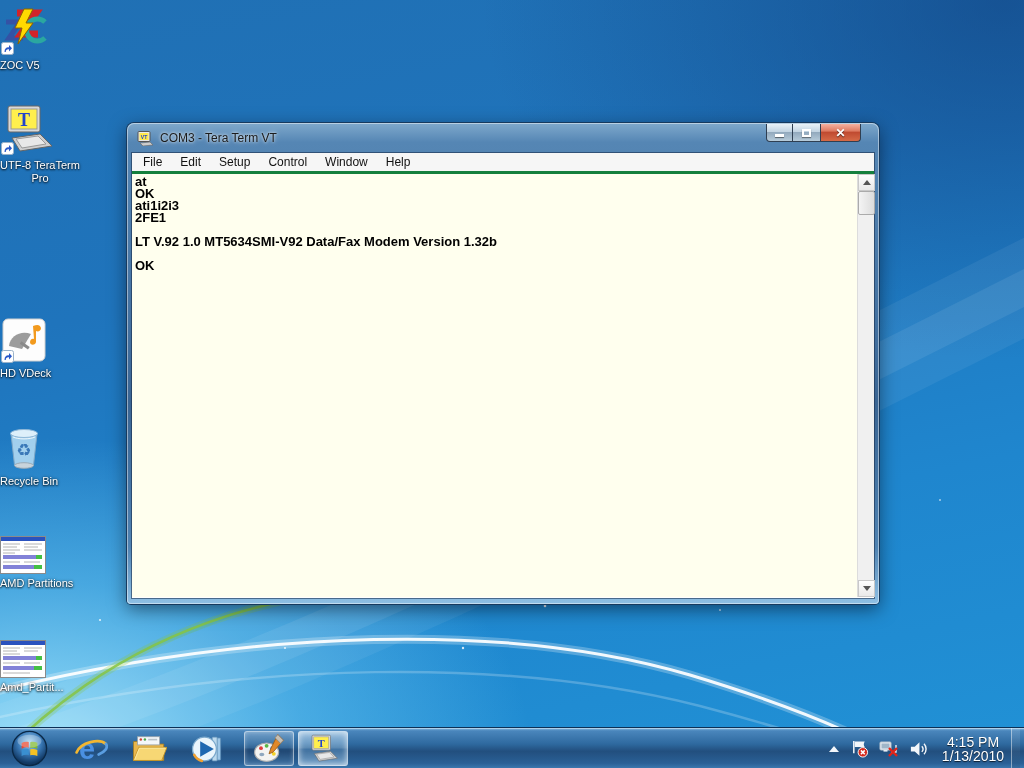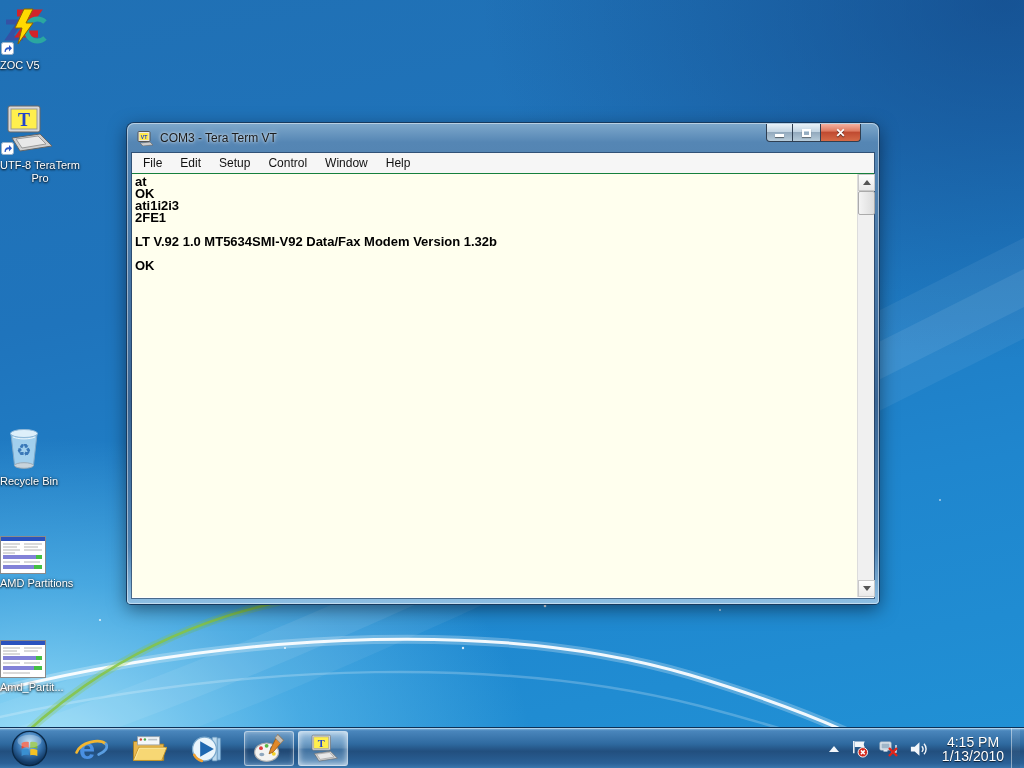--- a/index.html
+++ b/index.html
@@ -34,21 +34,21 @@
     background:linear-gradient(180deg, #E9F2F8 0%, #C2D4E2 45%, #93AABE 50%, #B6CBDA 100%); }
   .cap-btn.min { width:27px; border-radius:0 0 0 4px; }
   .cap-btn.max { width:27px; border-left:none; border-right:none; }
   .cap-btn.close { width:41px; border-radius:0 0 4px 0;
     background:linear-gradient(180deg, #F5B1A0 0%, #DE7C63 40%, #C04B31 50%, #D56A47 100%); }
   .glyph-min { width:9px; height:3px; background:#fff; box-shadow:0 1px 1px rgba(0,0,0,0.5); margin-top:6px; }
   .glyph-max { width:9px; height:8px; border:2px solid #fff; box-shadow:0 1px 1px rgba(0,0,0,0.4); }
   .glyph-close { color:#fff; font-size:12px; font-weight:bold; text-shadow:0 1px 1px rgba(0,0,0,0.6); }
 
   .win-body { position:absolute; left:5px; right:5px; top:30px; bottom:6px; background:#fff; box-shadow:0 0 0 1px rgba(20,40,70,0.55); }
-  .menubar { height:21px; background:#F6F6F6; display:flex; align-items:center; padding-left:2px; border-bottom:1px solid #15803d; }
+  .menubar { height:21px; background:#F6F6F6; display:flex; align-items:center; padding-left:2px; border-bottom:3px solid #15803d; }
   .menu-item { font-size:12px; color:#111; padding:0 9px; line-height:20px; cursor:default; }
   .client { position:relative; height:calc(100% - 22px); background:#FFFFEE; }
   .term { position:absolute; left:3px; top:2px; right:19px; bottom:2px; overflow:hidden;
     font-family:Liberation Sans, sans-serif; font-weight:bold; font-size:13px; line-height:12px; color:#000; white-space:pre; }
   .vscroll { position:absolute; right:0; top:0; bottom:0; width:17px; background:#F0F0F0; border-left:1px solid #DCDCDC; }
   .sb-btn { position:absolute; left:0; width:17px; height:17px; background:linear-gradient(180deg,#FEFEFE,#E9E9E9);
     border:1px solid #C9C9C9; display:flex; align-items:center; justify-content:center; }
   .sb-up { top:0; } .sb-down { bottom:0; }
   .tri-up { width:0; height:0; border-left:4px solid transparent; border-right:4px solid transparent; border-bottom:5px solid #555; }
   .tri-down { width:0; height:0; border-left:4px solid transparent; border-right:4px solid transparent; border-top:5px solid #555; }
@@ -128,20 +128,35 @@
       </svg>
       <svg class="sc-arrow" width="13" height="13" viewBox="0 0 13 13">
         <rect x="0.5" y="0.5" width="12" height="12" rx="2" fill="#fff" stroke="#9AB2C9"></rect>
         <path d="M3.5 10 C3.5 6.5 5.5 5 8 5.4 L8 3 L11 6.2 L8 9.4 L8 7.2 C6 6.9 4.8 7.6 4.8 10 Z" fill="#2A58C8"></path>
       </svg>
     </div>
     <div class="lbl">UTF-8 TeraTerm Pro</div>
   </div>
 
 
+  <div class="dicon" style="top:316px">
+    <div class="art">
+      <svg width="48" height="48" viewBox="0 0 48 48">
+        <rect x="3" y="3" width="42" height="42" rx="5" fill="#FDFDFD" stroke="#D0D0D0"></rect>
+        <path d="M9 30 C10 19 22 14 31 18 L22 33 Z" fill="#9C9C9C"></path>
+        <rect x="20" y="28" width="10" height="3" transform="rotate(35 25 29)" fill="#8A8A8A"></rect>
+        <path d="M33 10 C38 8 40 9 41 12 C41 15 38 16 36 15 L36 26 C36 29 30 30 30 26 C30 23 33 22 34 23 Z" fill="#F29A1E"></path>
+      </svg>
+      <svg class="sc-arrow" width="13" height="13" viewBox="0 0 13 13">
+        <rect x="0.5" y="0.5" width="12" height="12" rx="2" fill="#fff" stroke="#9AB2C9"></rect>
+        <path d="M3.5 10 C3.5 6.5 5.5 5 8 5.4 L8 3 L11 6.2 L8 9.4 L8 7.2 C6 6.9 4.8 7.6 4.8 10 Z" fill="#2A58C8"></path>
+      </svg>
+    </div>
+    <div class="lbl nowrap">HD VDeck</div>
+  </div>
 
   <div class="dicon" style="top:420px">
     <div class="art">
       <svg width="48" height="52" viewBox="0 0 48 52">
         <path d="M11 14 L14.5 45 C14.5 48 33.5 48 33.5 45 L37 14 Z" fill="rgba(185,222,244,0.85)" stroke="#7FA8C8"></path>
         <ellipse cx="24" cy="13.5" rx="13.5" ry="4" fill="#DDEFFA" stroke="#8FB8D8"></ellipse>
         <ellipse cx="24" cy="45.5" rx="9.5" ry="2.8" fill="#C8D4DC" stroke="#9AAAB6"></ellipse>
         <text x="24" y="36" font-size="17" text-anchor="middle" fill="#3A78B8" font-family="DejaVu Sans, sans-serif">♻</text>
         <path d="M13 17 C18 19.5 30 19.5 35 17" stroke="rgba(255,255,255,0.8)" fill="none"></path>
       </svg>

